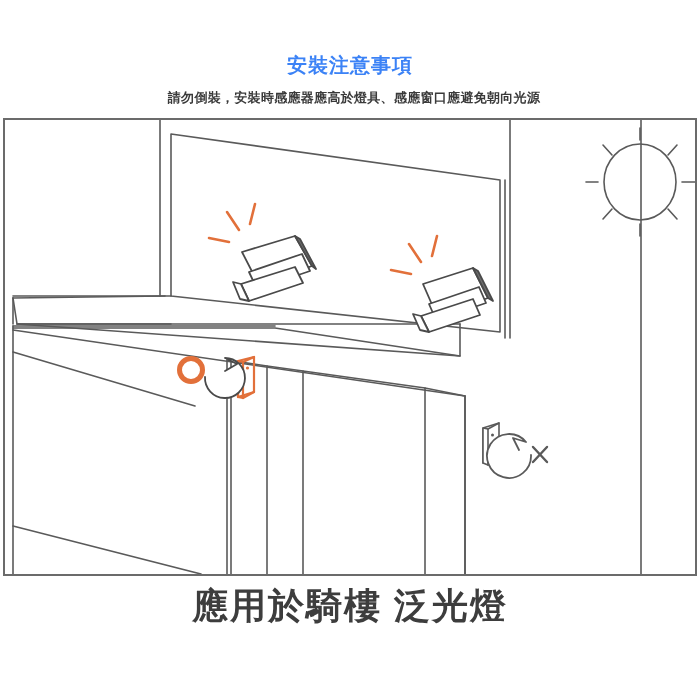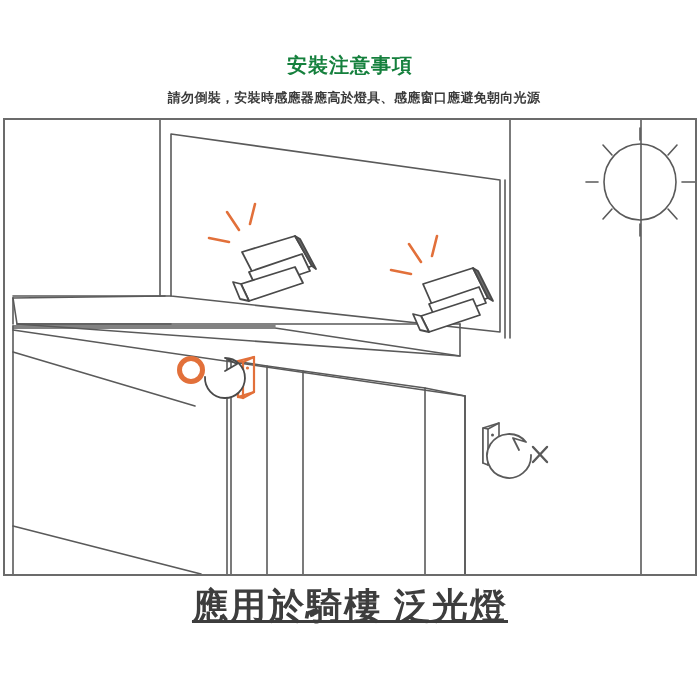--- a/index.html
+++ b/index.html
@@ -11,21 +11,21 @@
     position:relative;
   }
   #page{position:relative;width:700px;height:700px;}
 
   .title{
     position:absolute;
     left:0;right:0;top:52px;
     text-align:center;
     font-size:20px;
     font-weight:bold;
-    color:#15803d;
+    color:#3b82f6;
     letter-spacing:1px;
     line-height:26px;
   }
   .subtitle{
     position:absolute;
     left:8px;right:0;top:89px;
     text-align:center;
     font-size:13px;
     font-weight:bold;
     color:#3a3a3a;
@@ -44,21 +44,20 @@
   .illo-frame svg{display:block;}
   .caption{
     position:absolute;
     left:0;right:0;top:583px;
     text-align:center;
     font-size:36px;
     font-weight:bold;
     color:#3d3d3d;
     letter-spacing:2px;
     line-height:46px;
-    text-decoration:underline;
   }
 </style>
 </head>
 <body>
 
 <div id="page">
 
   <div class="title">安裝注意事項</div>
 
   <div class="subtitle">請勿倒裝，安裝時感應器應高於燈具、感應窗口應避免朝向光源</div>

